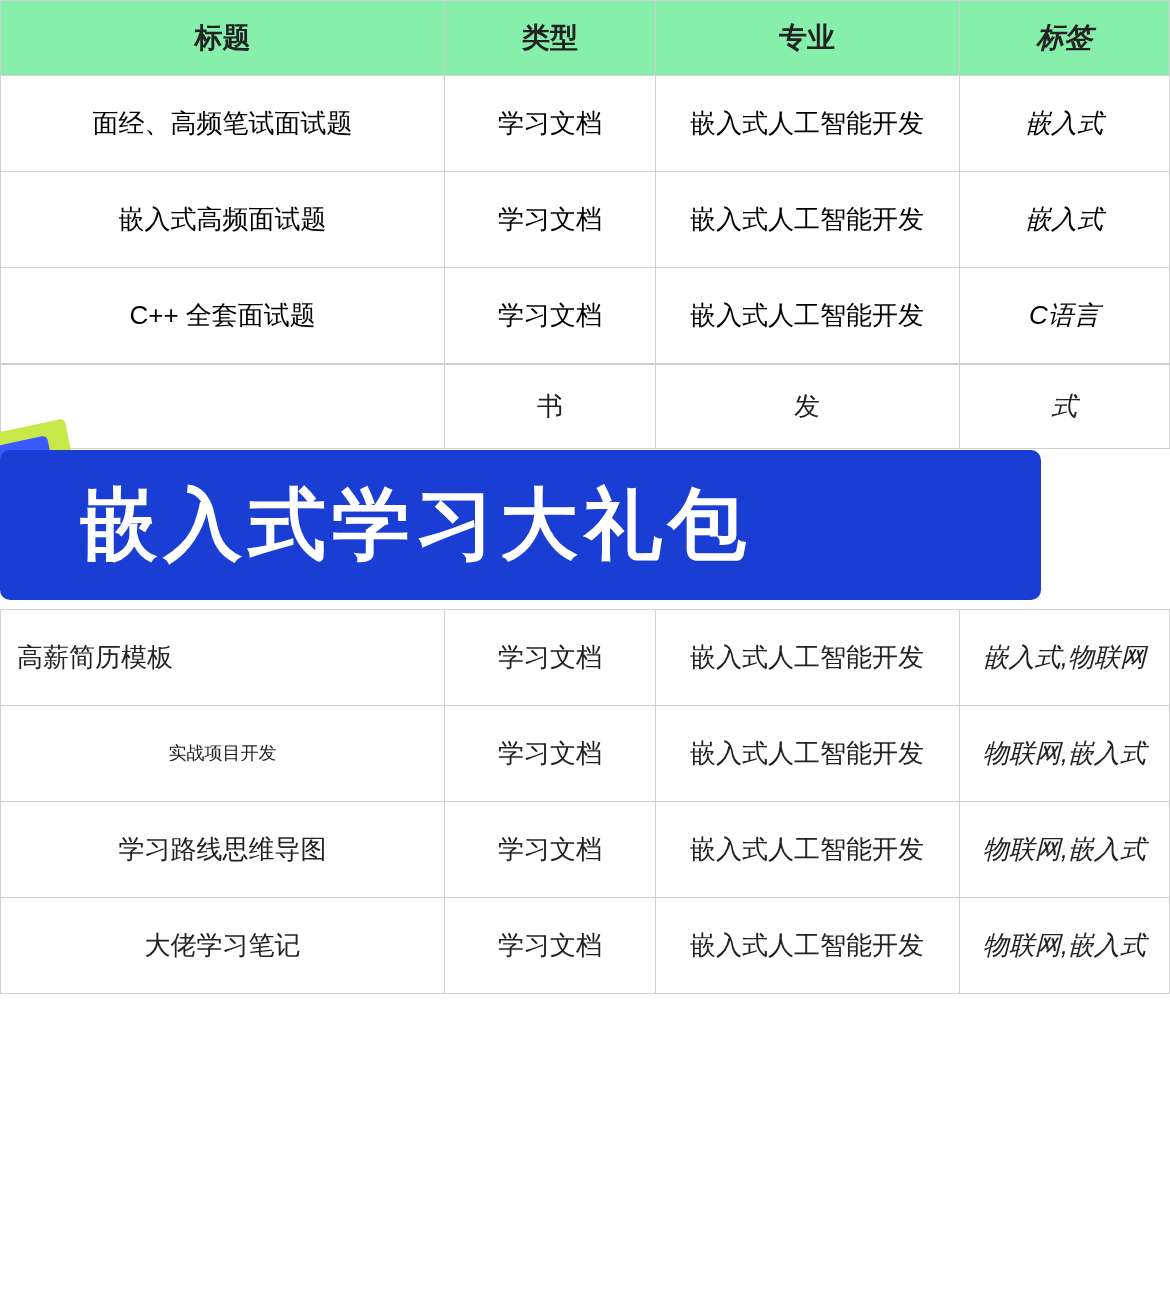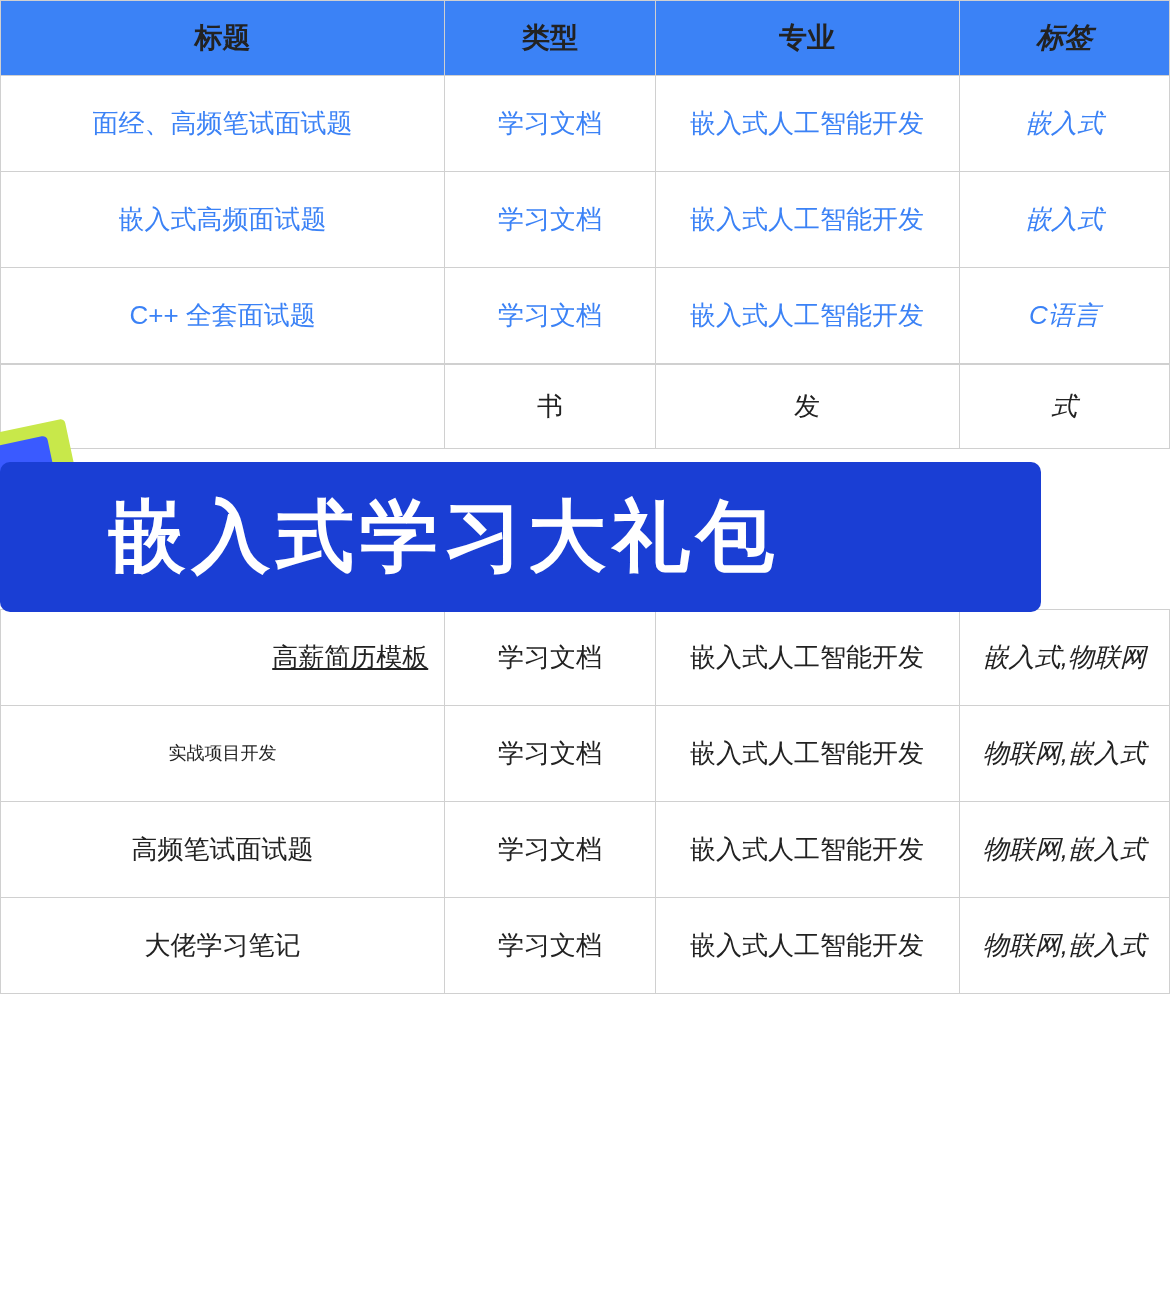--- a/index.html
+++ b/index.html
@@ -25,29 +25,29 @@
       border-collapse: collapse;
     }
 
     thead th {
       border: 1px solid #d0d0d0;
       padding: 18px 10px;
       text-align: center;
       font-size: 28px;
       font-weight: 600;
       color: #222;
-      background: #3b82f6;
+      background: #86efac;
     }
 
     tbody td {
       border: 1px solid #d0d0d0;
       padding: 28px 16px;
       text-align: center;
       font-size: 26px;
-      color: #3b82f6;
+      color: #000000;
       line-height: 1.5;
       vertical-align: middle;
     }
 
     tbody tr {
       background: #fff;
     }
 
     .col-name { width: 38%; }
     .col-type { width: 18%; }
@@ -55,30 +55,30 @@
     .col-tag { width: 18%; font-style: italic; }
 
     .banner-wrapper {
       position: relative;
       height: 160px;
       width: 100%;
     }
 
     .banner-abs {
       position: absolute;
-      top: 13px;
+      top: 1px;
       left: 0;
       width: 89%;
       height: 150px;
       background: #1a3ed4;
       border-radius: 10px;
       display: flex;
       align-items: center;
       justify-content: flex-start;
-      padding-left: 108px;
+      padding-left: 80px;
       z-index: 10;
     }
 
     .deco-green {
       position: absolute;
       top: -22px;
       left: -18px;
       width: 90px;
       height: 65px;
       background: #c8e84a;
@@ -169,33 +169,33 @@
       <div class="deco-blue-small"></div>
       <div class="banner-abs">
         <span class="banner-main-text">嵌入式学习大礼包</span>
       </div>
     </div>
   </div>
 
   <table style="width:100%; border-collapse: collapse;">
     <tbody id="bottom-rows">
     <tr>
-      <td class="col-name" style="border:1px solid #d0d0d0; padding:28px 16px; text-align:right; font-size:26px; color:#222; vertical-align:middle;text-decoration:underline;">高薪简历模板</td>
+      <td class="col-name" style="border:1px solid #d0d0d0; padding:28px 16px; text-align:left; font-size:26px; color:#222; vertical-align:middle;">高薪简历模板</td>
       <td class="col-type" style="border:1px solid #d0d0d0; padding:28px 16px; text-align:center; font-size:26px; color:#222; vertical-align:middle;">学习文档</td>
       <td class="col-major" style="border:1px solid #d0d0d0; padding:28px 16px; text-align:center; font-size:26px; color:#222; vertical-align:middle;">嵌入式人工智能开发</td>
       <td class="col-tag" style="border:1px solid #d0d0d0; padding:28px 16px; text-align:center; font-size:26px; color:#222; vertical-align:middle;">嵌入式,物联网</td>
     </tr>
         <tr>
       <td class="col-name" style="border:1px solid #d0d0d0; padding:28px 16px; text-align:center; font-size:18px; color:#222; vertical-align:middle;">实战项目开发</td>
       <td class="col-type" style="border:1px solid #d0d0d0; padding:28px 16px; text-align:center; font-size:26px; color:#222; vertical-align:middle;">学习文档</td>
       <td class="col-major" style="border:1px solid #d0d0d0; padding:28px 16px; text-align:center; font-size:26px; color:#222; vertical-align:middle;">嵌入式人工智能开发</td>
       <td class="col-tag" style="border:1px solid #d0d0d0; padding:28px 16px; text-align:center; font-size:26px; color:#222; vertical-align:middle;">物联网,嵌入式</td>
     </tr>
         <tr>
-      <td class="col-name" style="border:1px solid #d0d0d0; padding:28px 16px; text-align:center; font-size:26px; color:#222; vertical-align:middle;">高频笔试面试题</td>
+      <td class="col-name" style="border:1px solid #d0d0d0; padding:28px 16px; text-align:center; font-size:26px; color:#222; vertical-align:middle;">学习路线思维导图</td>
       <td class="col-type" style="border:1px solid #d0d0d0; padding:28px 16px; text-align:center; font-size:26px; color:#222; vertical-align:middle;">学习文档</td>
       <td class="col-major" style="border:1px solid #d0d0d0; padding:28px 16px; text-align:center; font-size:26px; color:#222; vertical-align:middle;">嵌入式人工智能开发</td>
       <td class="col-tag" style="border:1px solid #d0d0d0; padding:28px 16px; text-align:center; font-size:26px; color:#222; vertical-align:middle;">物联网,嵌入式</td>
     </tr>
         <tr>
       <td class="col-name" style="border:1px solid #d0d0d0; padding:28px 5px; text-align:center; font-size:26px; color:#222; vertical-align:middle;">大佬学习笔记</td>
       <td class="col-type" style="border:1px solid #d0d0d0; padding:28px 16px; text-align:center; font-size:26px; color:#222; vertical-align:middle;">学习文档</td>
       <td class="col-major" style="border:1px solid #d0d0d0; padding:28px 16px; text-align:center; font-size:26px; color:#222; vertical-align:middle;">嵌入式人工智能开发</td>
       <td class="col-tag" style="border:1px solid #d0d0d0; padding:28px 16px; text-align:center; font-size:26px; color:#222; vertical-align:middle;">物联网,嵌入式</td>
     </tr>

